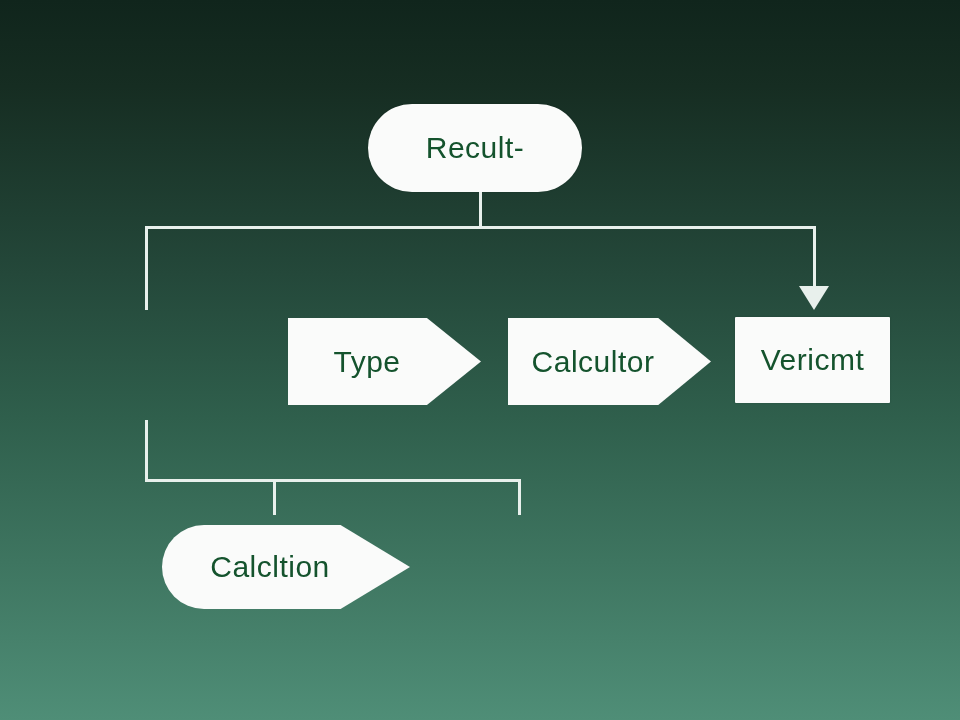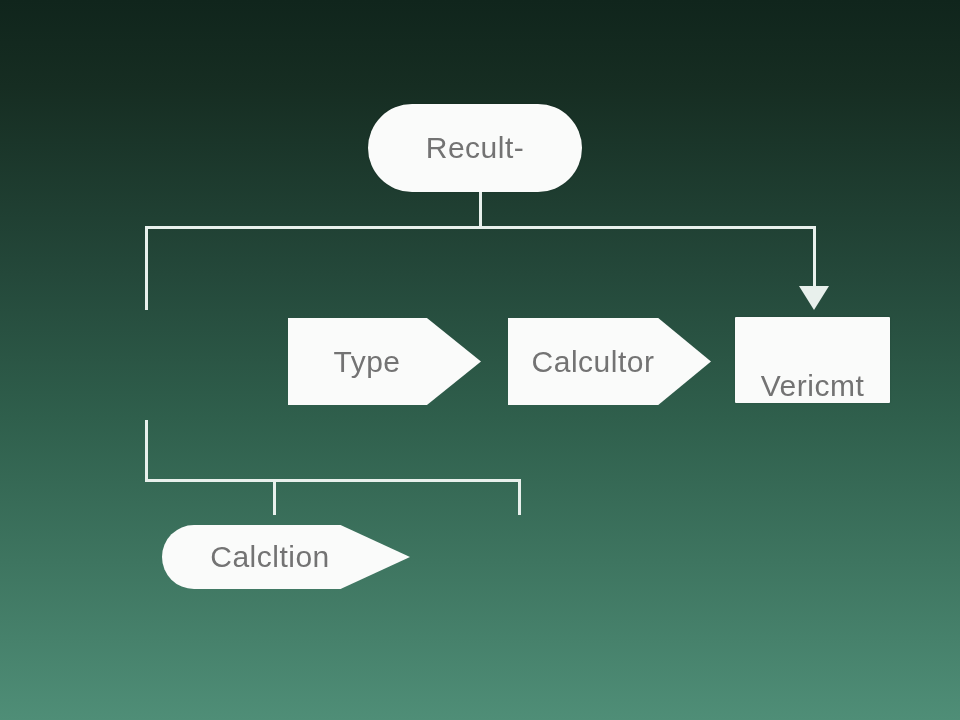--- a/index.html
+++ b/index.html
@@ -6,38 +6,38 @@
   #stage{
     position:relative;
     width:960px;height:720px;
     overflow:hidden;
     background:linear-gradient(180deg,#10251c 0%,#162d22 12%,#24483a 38%,#2f5f4c 58%,#3e7560 78%,#4f8e77 100%);
     font-family:"Liberation Sans","DejaVu Sans",sans-serif;
   }
   .node{
     position:absolute;
     background:#fafbfa;
-    color:#737373;
+    color:#14532d;
     display:flex;align-items:center;justify-content:center;
     font-size:30px;
     letter-spacing:0.5px;
     box-shadow:0 0 2px rgba(0,0,0,0.15);
   }
   .pill{border-radius:46px;}
   .arrow{
     clip-path:polygon(0 0,var(--body) 0,100% 50%,var(--body) 100%,0 100%);
     box-shadow:none;
   }
   .rounded-arrow{
     border-top-left-radius:46px;
     border-bottom-left-radius:46px;
     clip-path:polygon(0 0,var(--body) 0,100% 50%,var(--body) 100%,0 100%);
     box-shadow:none;
   }
-  .rect{border-radius:1px;align-items:flex-end;}
+  .rect{border-radius:1px;}
   .line{position:absolute;background:#e8f0ec;}
   .arrowhead{
     position:absolute;
     width:0;height:0;
     border-left:15px solid transparent;
     border-right:15px solid transparent;
     border-top:24px solid #e8f0ec;
   }
 </style>
 </head>
@@ -63,17 +63,17 @@
   </div>
   <div class="node rect" style="left:735px;top:317px;width:155px;height:86px;">
     <span>Vericmt</span>
   </div>
 
   <div class="line" style="left:145px;top:420px;width:3px;height:62px;"></div>
   <div class="line" style="left:145px;top:479px;width:376px;height:3px;"></div>
   <div class="line" style="left:273px;top:479px;width:3px;height:36px;"></div>
   <div class="line" style="left:518px;top:479px;width:3px;height:36px;"></div>
 
-  <div class="node rounded-arrow" style="--body:72%;left:162px;top:525px;width:248px;height:64px;padding-right:32px;box-sizing:border-box;">
+  <div class="node rounded-arrow" style="--body:72%;left:162px;top:525px;width:248px;height:84px;padding-right:32px;box-sizing:border-box;">
     <span>Calcltion</span>
   </div>
 
 </div>
 
 </body></html>

